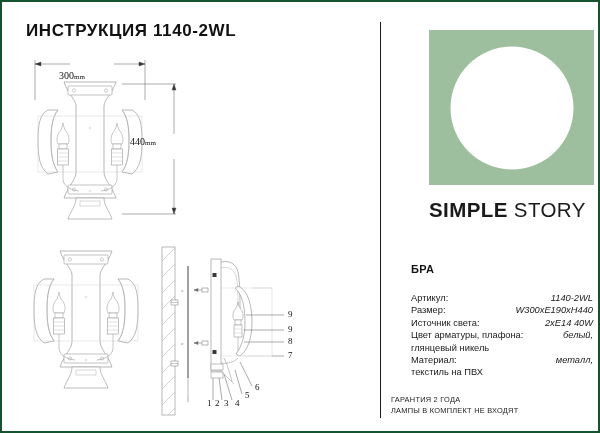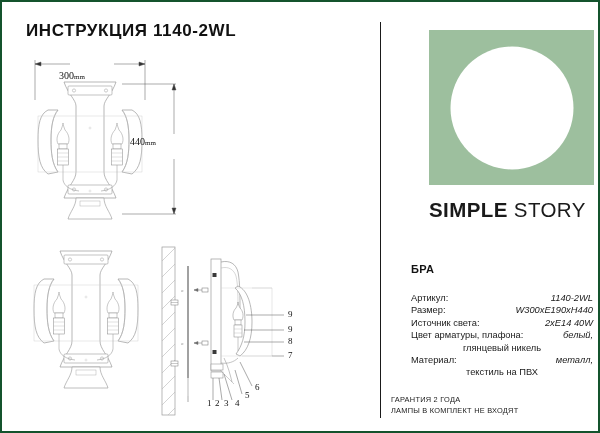--- a/index.html
+++ b/index.html
@@ -104,21 +104,21 @@
   }
   .spec-row {
     display: flex;
     justify-content: space-between;
     align-items: baseline;
     white-space: nowrap;
   }
   .spec-label { text-align: left; }
   .spec-value { padding-left: 6px; font-style: italic; }
   .spec-cont {
-    text-align: center;
+    text-align: left;
     white-space: nowrap;
   }
 
   #footer-note {
     position: absolute;
     left: 389px;
     top: 393px;
     width: 202px;
     text-align: left;
     font-size: 7.4px;

